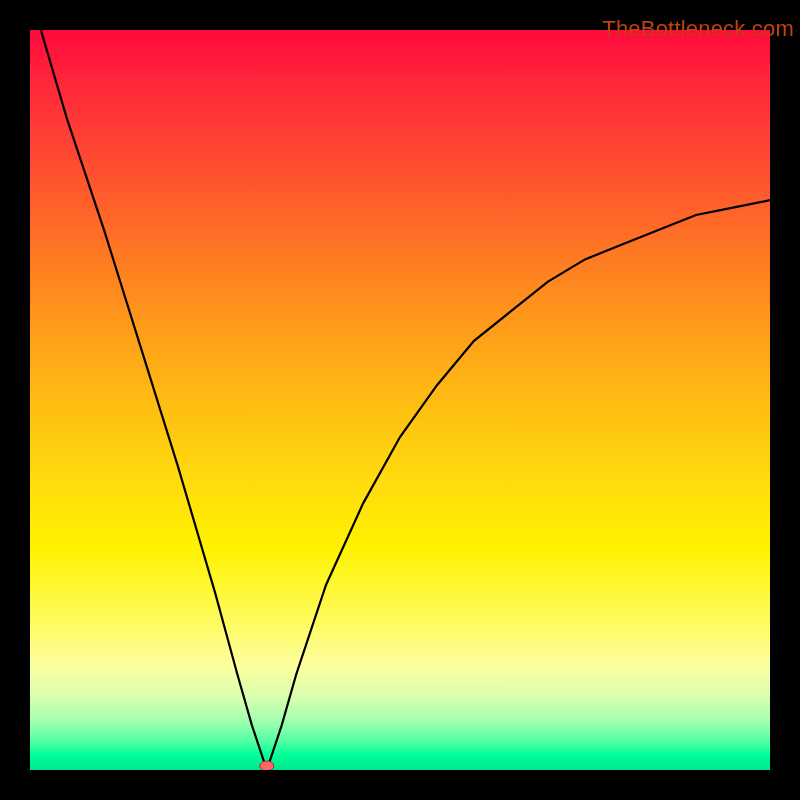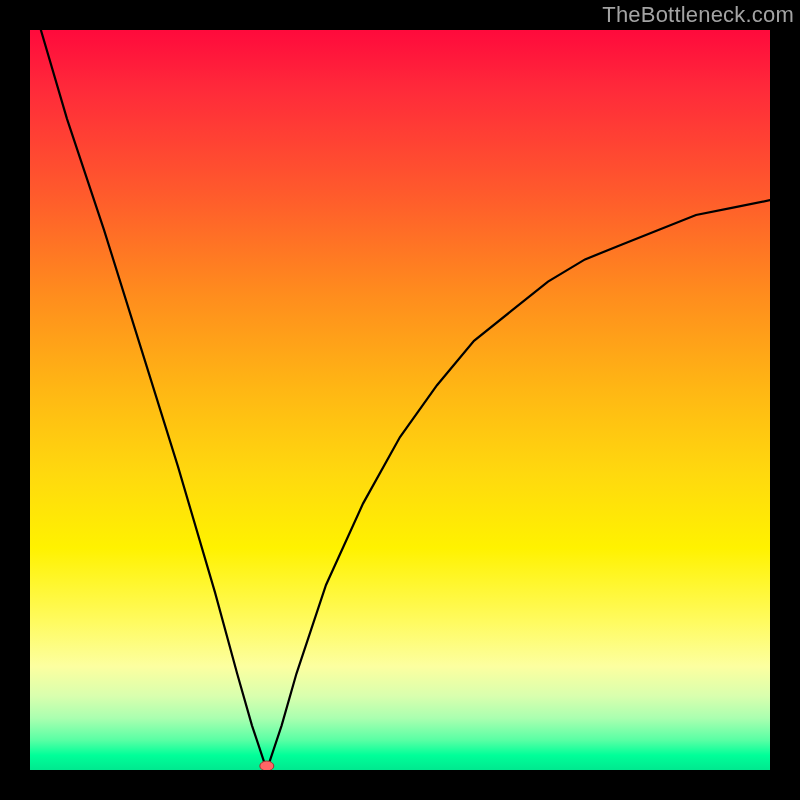--- a/index.html
+++ b/index.html
@@ -61,23 +61,23 @@
     stroke-width: 2.2;
     stroke-linecap: round;
   }
   .min-marker {
     fill: #ff6666;
     stroke: #a03030;
     stroke-width: 1;
   }
   .watermark {
     position: absolute;
-    top: 2px;
+    top: 16px;
     right: 6px;
-    color: #a3a3a3;
+    color: #c2410c;
     font-size: 22px;
     font-weight: 400;
     letter-spacing: 0.2px;
     user-select: none;
   }
 </style>
 </head>
 <body>
 
 <div class="frame">

